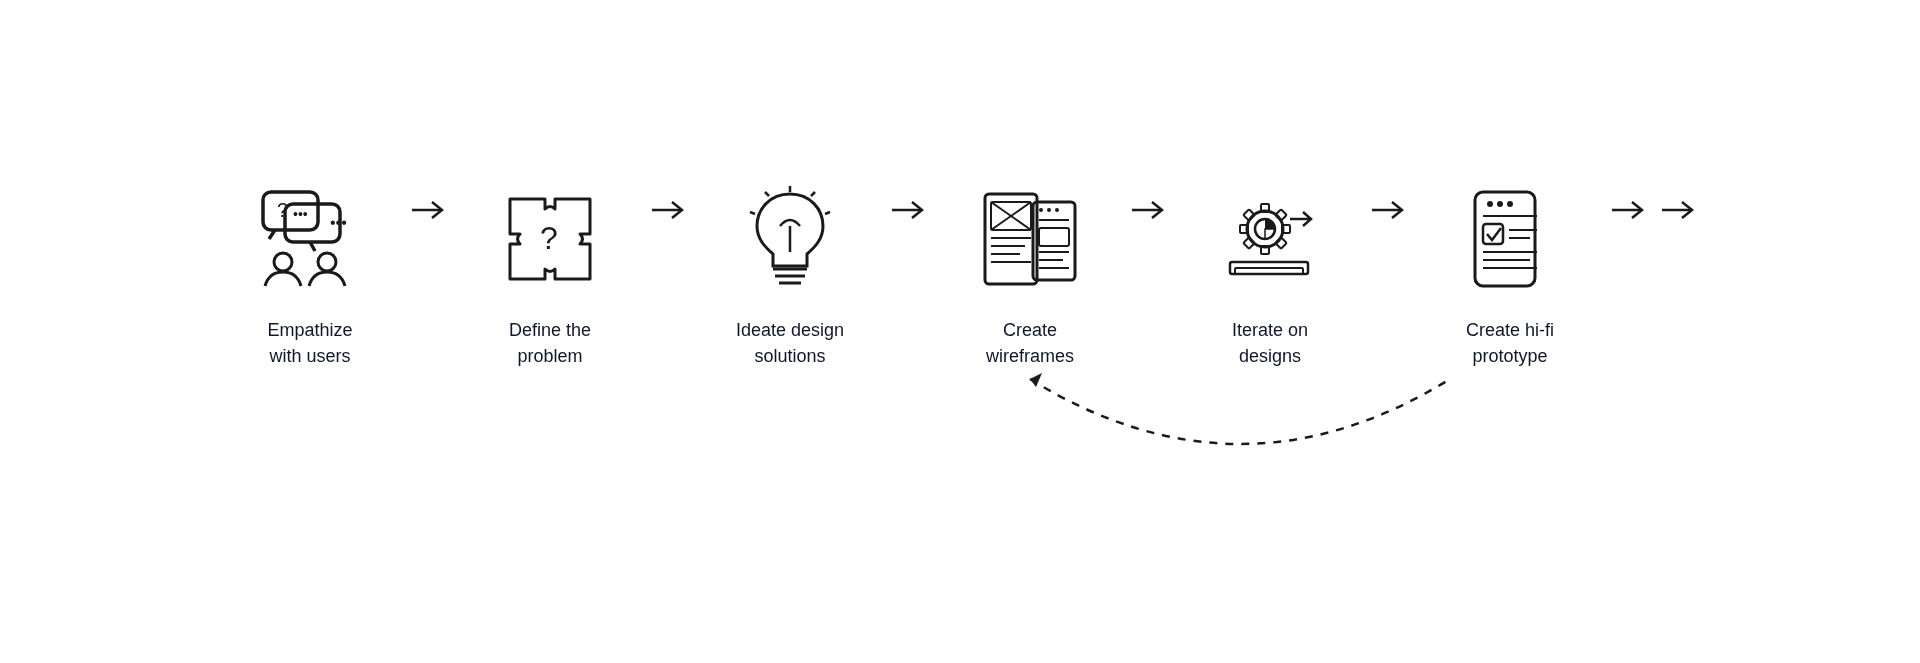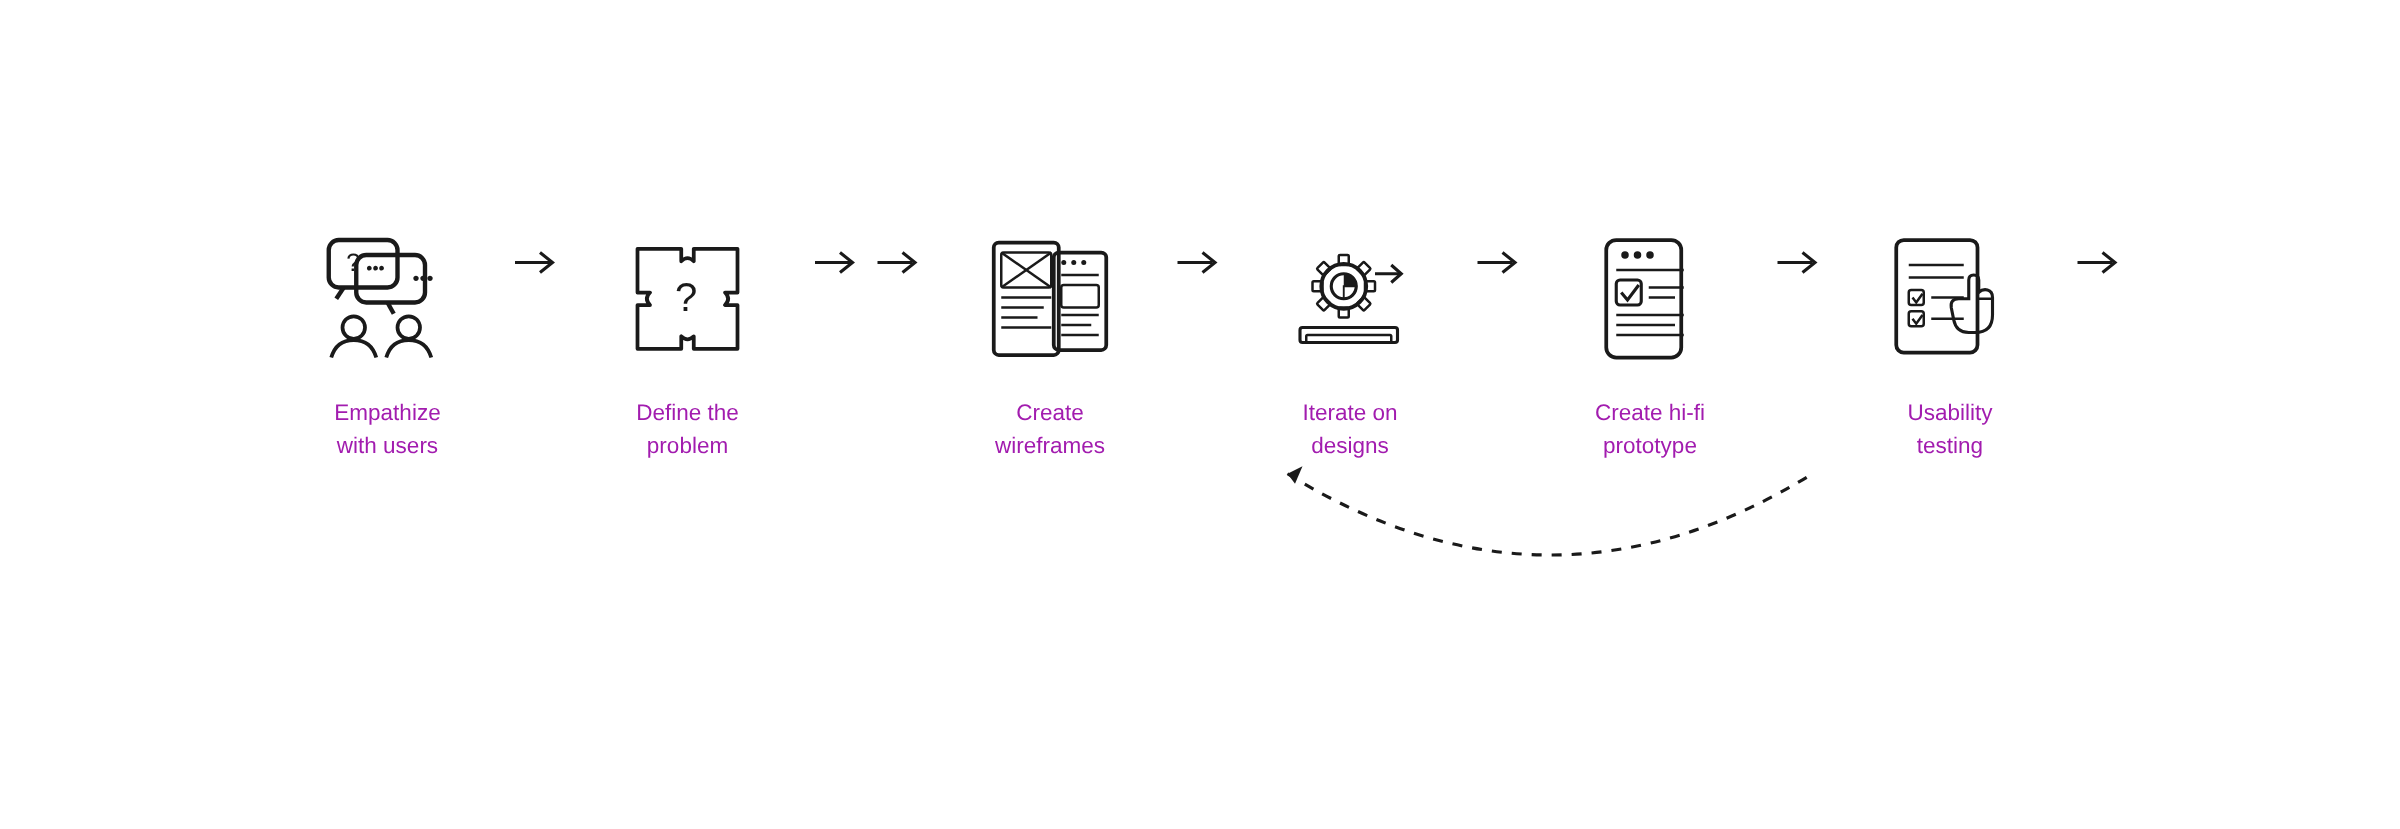--- a/index.html
+++ b/index.html
@@ -44,21 +44,21 @@
       display: flex;
       align-items: center;
       justify-content: center;
       margin-bottom: 24px;
     }
 
     .step-label {
       text-align: center;
       font-size: 18px;
       font-weight: 400;
-      color: #a21caf;
+      color: #0f172a;
       line-height: 1.4;
     }
 
     .arrow {
       display: flex;
       align-items: center;
       justify-content: center;
       margin-bottom: 134px;
       flex-shrink: 0;
       width: 50px;
@@ -117,20 +117,42 @@
       <div class="step-label">Define the<br>problem</div>
     </div>
 
     <div class="arrow">
       <svg viewBox="0 0 40 30" fill="none" xmlns="http://www.w3.org/2000/svg">
         <line x1="2" y1="15" x2="30" y2="15" stroke="#1a1a1a" stroke-width="2.5"></line>
         <polyline points="22,7 32,15 22,23" stroke="#1a1a1a" stroke-width="2.5" fill="none"></polyline>
       </svg>
     </div>
 
+    <div class="step">
+      <div class="step-icon">
+        <svg width="110" height="110" viewBox="0 0 110 110" fill="none" xmlns="http://www.w3.org/2000/svg">
+
+          <path d="M55 10 C35 10 22 25 22 42 C22 55 30 63 38 70 L38 82 L72 82 L72 70 C80 63 88 55 88 42 C88 25 75 10 55 10Z" stroke="#1a1a1a" stroke-width="3" fill="none"></path>
+
+          <line x1="38" y1="85" x2="72" y2="85" stroke="#1a1a1a" stroke-width="3"></line>
+          <line x1="40" y1="92" x2="70" y2="92" stroke="#1a1a1a" stroke-width="3"></line>
+          <line x1="44" y1="99" x2="66" y2="99" stroke="#1a1a1a" stroke-width="3"></line>
+
+          <line x1="55" y1="2" x2="55" y2="8" stroke="#1a1a1a" stroke-width="2.5"></line>
+          <line x1="30" y1="8" x2="34" y2="12" stroke="#1a1a1a" stroke-width="2.5"></line>
+          <line x1="15" y1="28" x2="20" y2="30" stroke="#1a1a1a" stroke-width="2.5"></line>
+          <line x1="80" y1="8" x2="76" y2="12" stroke="#1a1a1a" stroke-width="2.5"></line>
+          <line x1="95" y1="28" x2="90" y2="30" stroke="#1a1a1a" stroke-width="2.5"></line>
+
+          <path d="M45 42 Q55 30 65 42" stroke="#1a1a1a" stroke-width="2.5" fill="none"></path>
+          <line x1="55" y1="42" x2="55" y2="68" stroke="#1a1a1a" stroke-width="2.5"></line>
+        </svg>
+      </div>
+      <div class="step-label">Ideate design<br>solutions</div>
+    </div>
 
     <div class="arrow">
       <svg viewBox="0 0 40 30" fill="none" xmlns="http://www.w3.org/2000/svg">
         <line x1="2" y1="15" x2="30" y2="15" stroke="#1a1a1a" stroke-width="2.5"></line>
         <polyline points="22,7 32,15 22,23" stroke="#1a1a1a" stroke-width="2.5" fill="none"></polyline>
       </svg>
     </div>
 
     <div class="step">
       <div class="step-icon">
@@ -231,42 +253,20 @@
       <div class="step-label">Create hi-fi<br>prototype</div>
     </div>
 
     <div class="arrow">
       <svg viewBox="0 0 40 30" fill="none" xmlns="http://www.w3.org/2000/svg">
         <line x1="2" y1="15" x2="30" y2="15" stroke="#1a1a1a" stroke-width="2.5"></line>
         <polyline points="22,7 32,15 22,23" stroke="#1a1a1a" stroke-width="2.5" fill="none"></polyline>
       </svg>
     </div>
 
-    <div class="step">
-      <div class="step-icon">
-        <svg width="110" height="110" viewBox="0 0 110 110" fill="none" xmlns="http://www.w3.org/2000/svg">
-
-          <rect x="12" y="8" width="65" height="90" rx="6" stroke="#1a1a1a" stroke-width="3" fill="none"></rect>
-
-          <line x1="22" y1="28" x2="66" y2="28" stroke="#1a1a1a" stroke-width="2"></line>
-          <line x1="22" y1="38" x2="66" y2="38" stroke="#1a1a1a" stroke-width="2"></line>
-
-          <rect x="22" y="48" width="12" height="12" rx="2" stroke="#1a1a1a" stroke-width="2" fill="none"></rect>
-          <polyline points="25,54 28,58 33,51" stroke="#1a1a1a" stroke-width="2" fill="none"></polyline>
-          <line x1="40" y1="54" x2="66" y2="54" stroke="#1a1a1a" stroke-width="2"></line>
-          <rect x="22" y="65" width="12" height="12" rx="2" stroke="#1a1a1a" stroke-width="2" fill="none"></rect>
-          <polyline points="25,71 28,75 33,68" stroke="#1a1a1a" stroke-width="2" fill="none"></polyline>
-          <line x1="40" y1="71" x2="66" y2="71" stroke="#1a1a1a" stroke-width="2"></line>
-
-          <path d="M70 55 L70 40 Q70 36 74 36 Q78 36 78 40 L78 50 Q81 47 85 48 Q89 49 89 54 L89 68 Q89 82 75 82 L70 82 Q60 82 58 72 L56 62 Q55 55 62 55 Z" stroke="#1a1a1a" stroke-width="2.5" fill="none"></path>
-          <line x1="78" y1="55" x2="89" y2="55" stroke="#1a1a1a" stroke-width="2"></line>
-        </svg>
-      </div>
-      <div class="step-label">Usability<br>testing</div>
-    </div>
 
     <div class="arrow">
       <svg viewBox="0 0 40 30" fill="none" xmlns="http://www.w3.org/2000/svg">
         <line x1="2" y1="15" x2="30" y2="15" stroke="#1a1a1a" stroke-width="2.5"></line>
         <polyline points="22,7 32,15 22,23" stroke="#1a1a1a" stroke-width="2.5" fill="none"></polyline>
       </svg>
     </div>
 
 
   </div>

